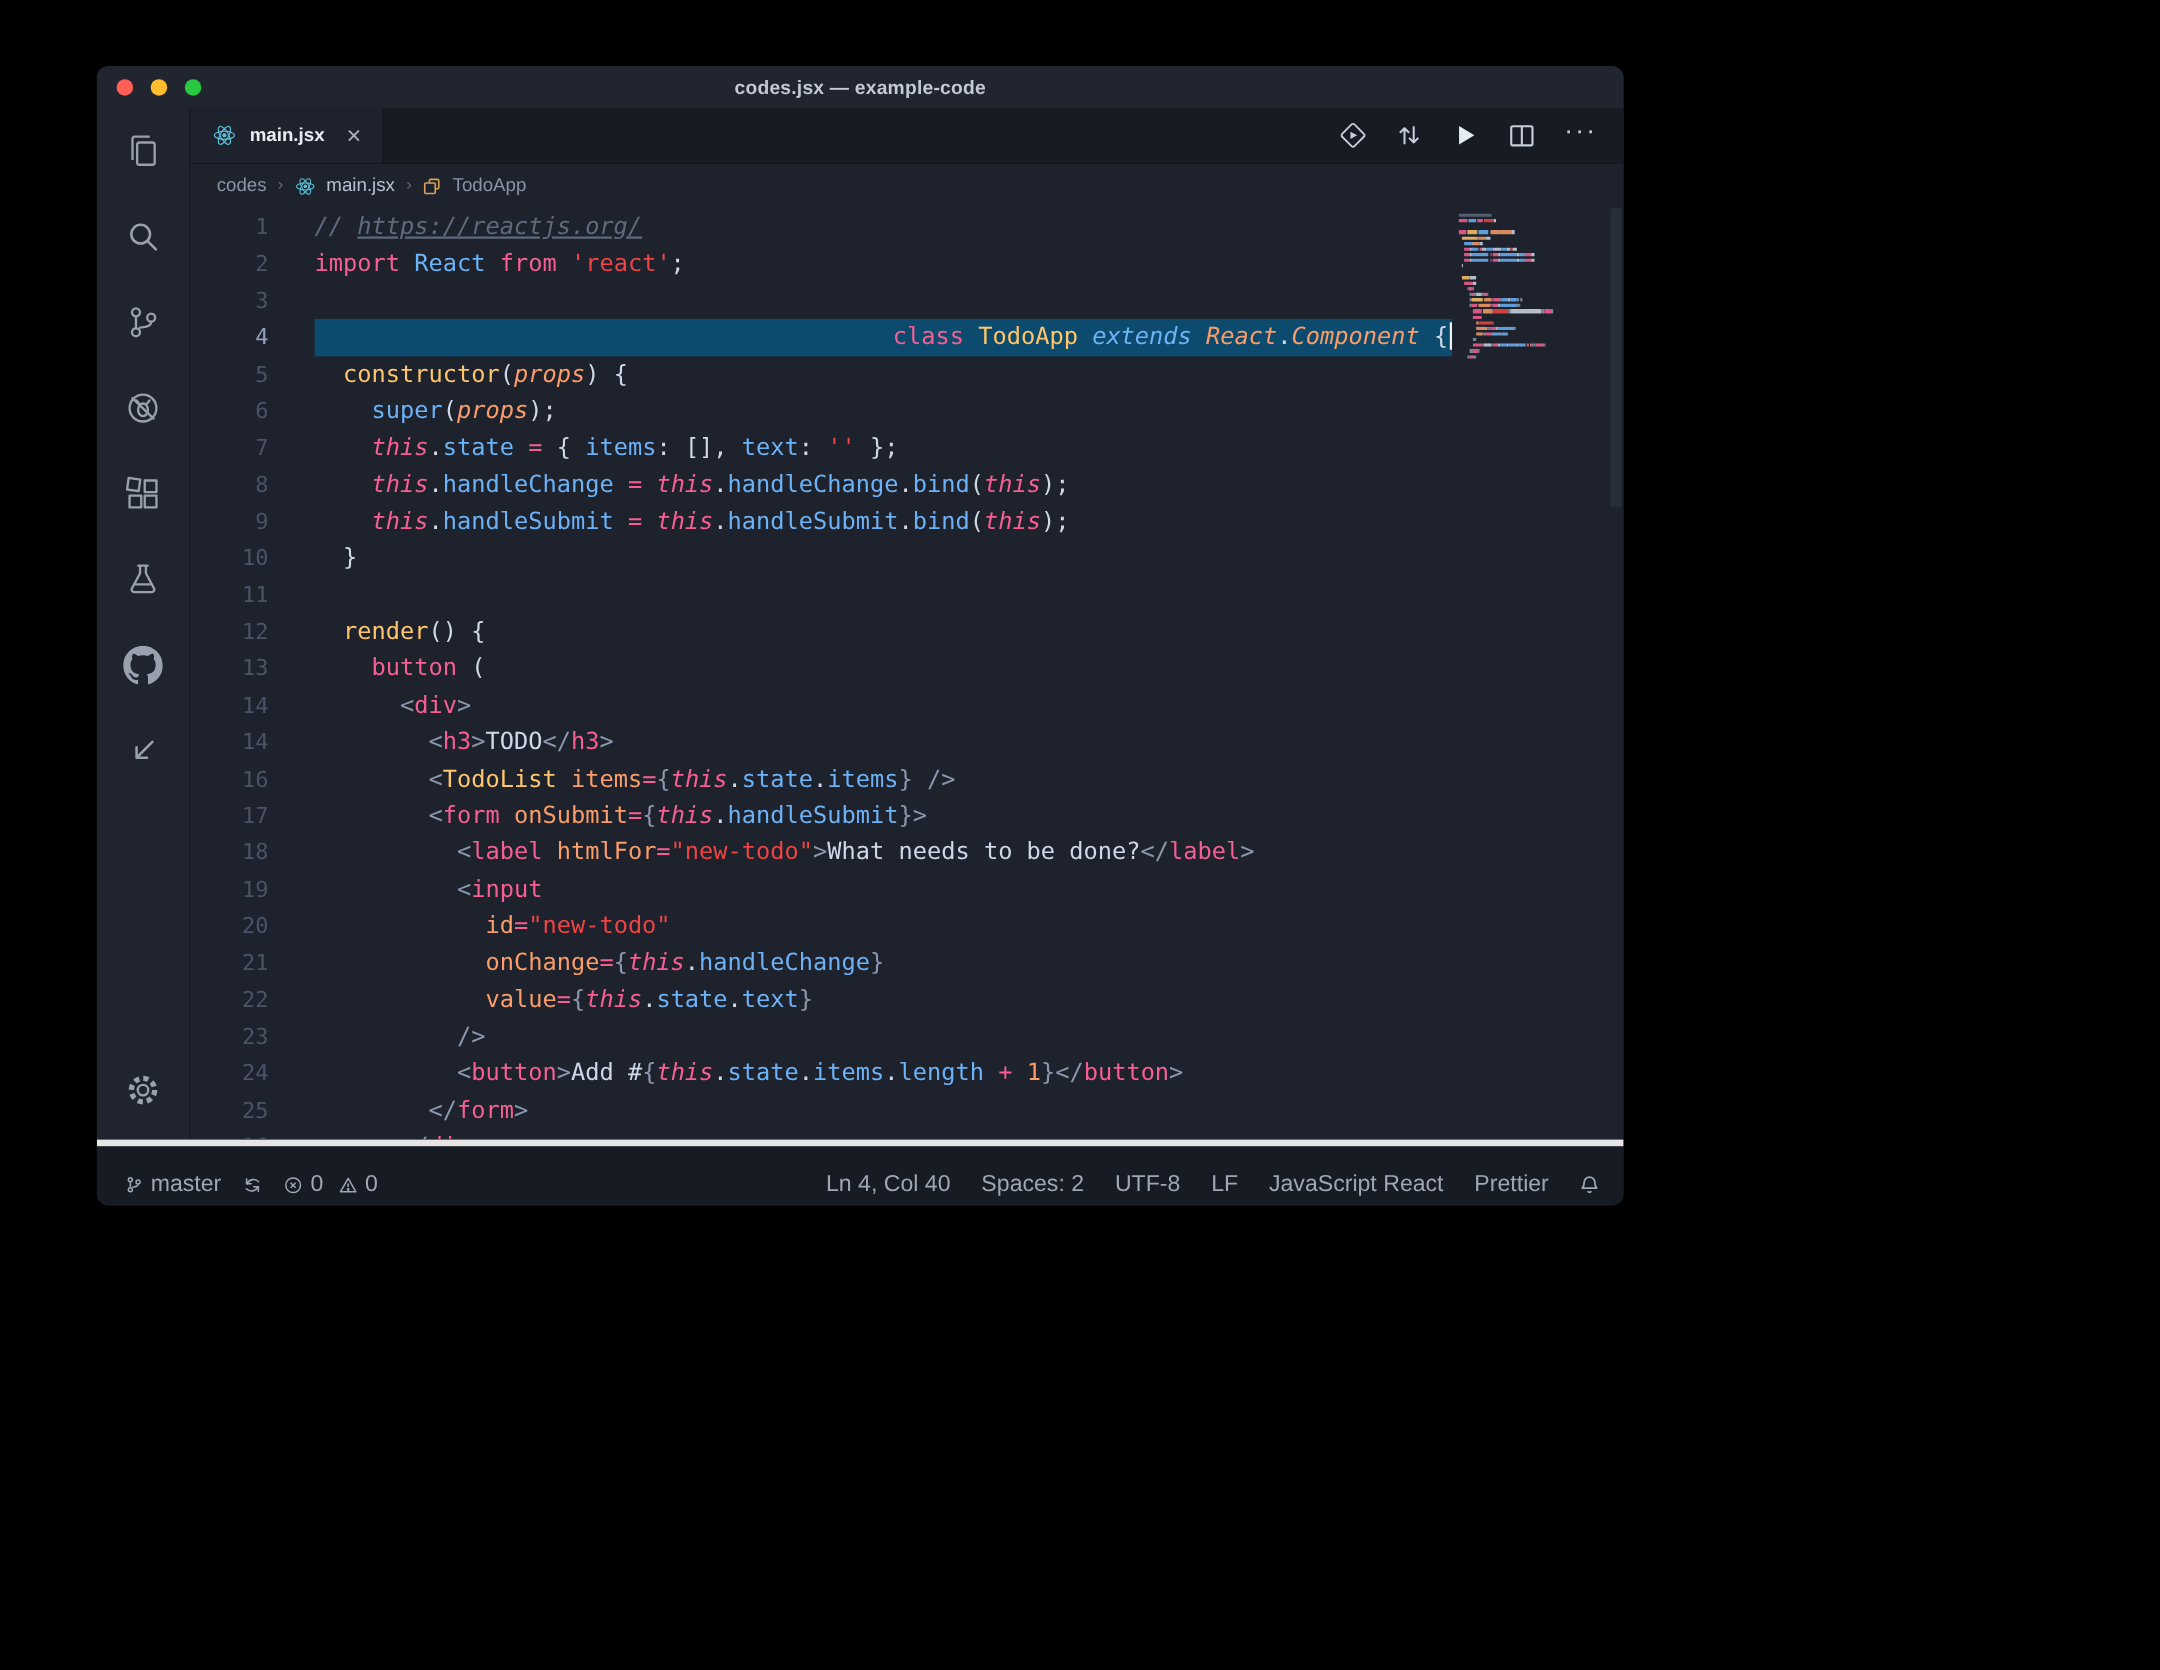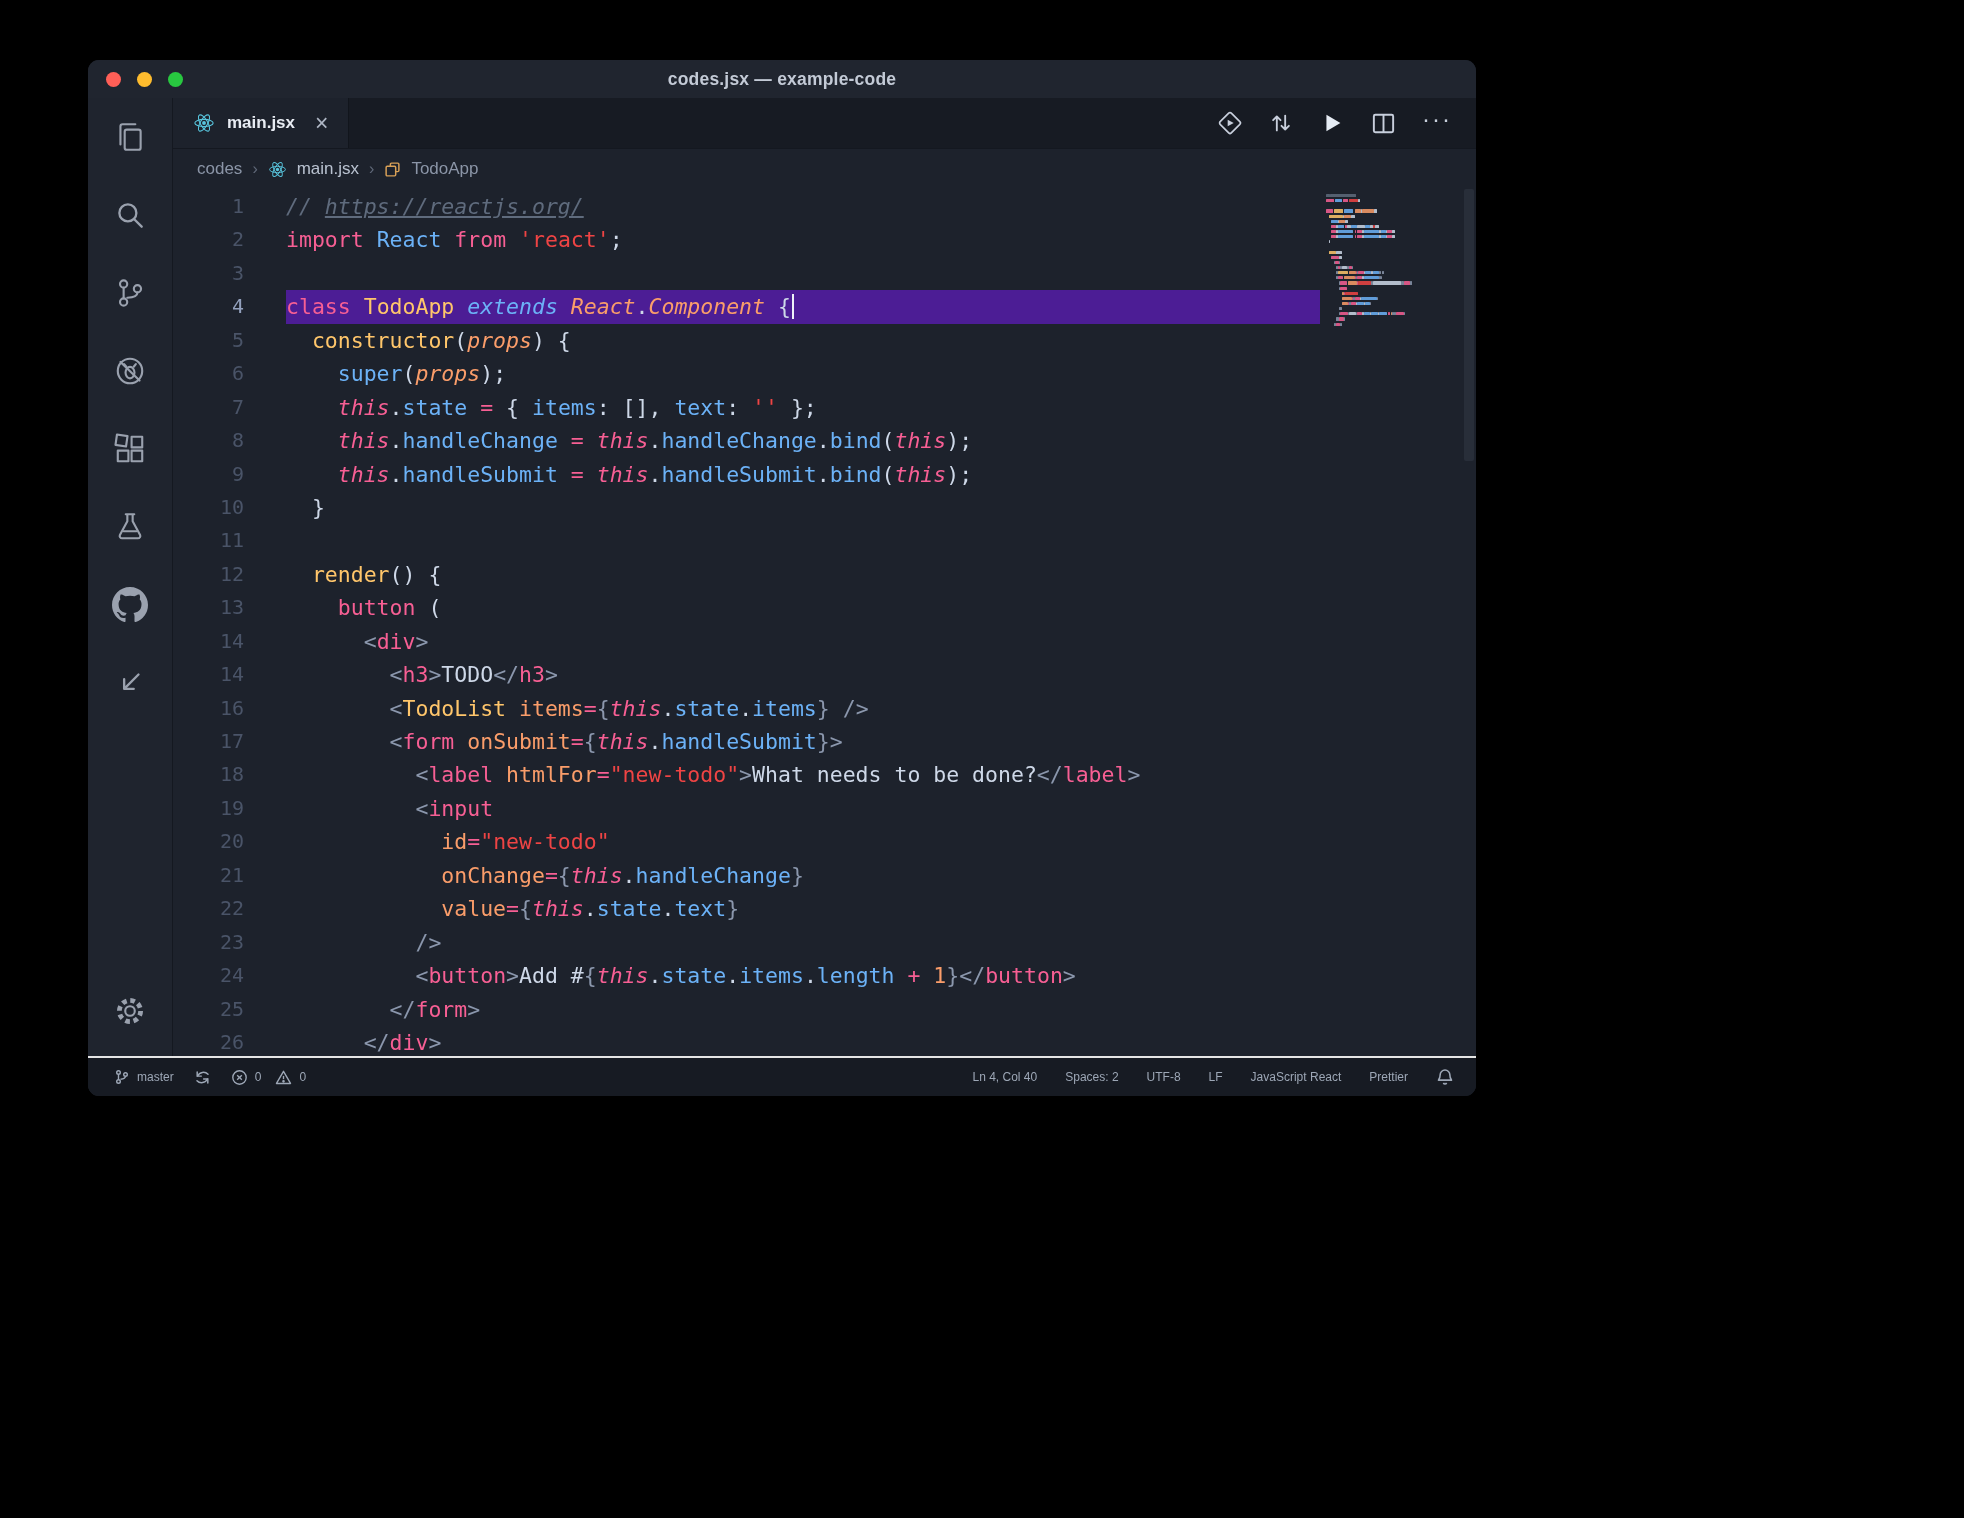--- a/index.html
+++ b/index.html
@@ -38,43 +38,43 @@
   .bc{cursor:pointer;}
   .bc.bright{color:#b9c2d0;}
   .bc-sep{color:#5f6878;font-size:16px;}
   
   .editor{flex:1;display:flex;min-height:0;position:relative;font-family:"DejaVu Sans Mono",monospace;font-size:21.5px;}
   .code-scroll{flex:1;overflow:hidden;padding-top:1px;min-width:0;}
   .line{display:flex;height:33.45px;line-height:33.45px;white-space:pre;}
   .ln{flex:none;width:71px;text-align:right;color:#4a5468;font-size:20px;}
   .line.active .ln{color:#93a1bd;}
   .code{flex:1;margin-left:42px;min-width:0;color:#ced8e8;}
-  .line.active .code{background:#4c1d95;}
+  .line.active .code{background:#0c4a6e;text-align:right;}
   .cursor{display:inline-block;width:2.5px;height:25px;background:#eef2f8;vertical-align:-5px;margin-left:1px;}
   
   .c-txt{color:#ced8e8}
   .c-kw{color:#f75f94}
   .c-blue{color:#6cb2f7}
   .c-yel{color:#ffc66b}
   .c-str{color:#ef4444}
   .c-attr{color:#fa9d6a}
   .c-num{color:#fa9d6a}
   .c-pun{color:#8b97ad}
   .c-com{color:#5f6b7d;font-style:italic}
   .c-it{font-style:italic}
   .c-link{text-decoration:underline}
   
   .minimap{width:132px;flex:none;padding:5px 4px 0 6px;overflow:hidden;}
   .mm-line{height:5.15px;white-space:nowrap;overflow:hidden;}
   .mm-line span{display:inline-block;height:3.2px;background:currentColor;vertical-align:top;opacity:.85;border-radius:.5px;}
   .scrollbar{width:14px;flex:none;position:relative;}
   .thumb{position:absolute;top:0;left:2px;right:2px;height:272px;background:rgba(180,195,220,.08);border-radius:2px;}
   
-  .statusbar{height:38px;flex:none;background:#171b23;border-top:2px solid #e5e5e5;
-    display:flex;align-items:center;padding:0 22px 0 26px;color:#9da7b6;font-size:12px;}
+  .statusbar{height:38px;flex:none;background:#171b23;border-top:6px solid #e5e5e5;
+    display:flex;align-items:center;padding:16px 22px 0 26px;color:#9da7b6;font-size:21px;}
   .sb-left{display:flex;gap:20px;align-items:center;}
   .sb-right{margin-left:auto;display:flex;gap:28px;align-items:center;}
   .sb-item{display:flex;align-items:center;gap:7px;cursor:pointer;white-space:nowrap;}
   .sb-item svg{flex:none;}
 </style>
 </head>
 <body>
 
 <div class="window">
 

